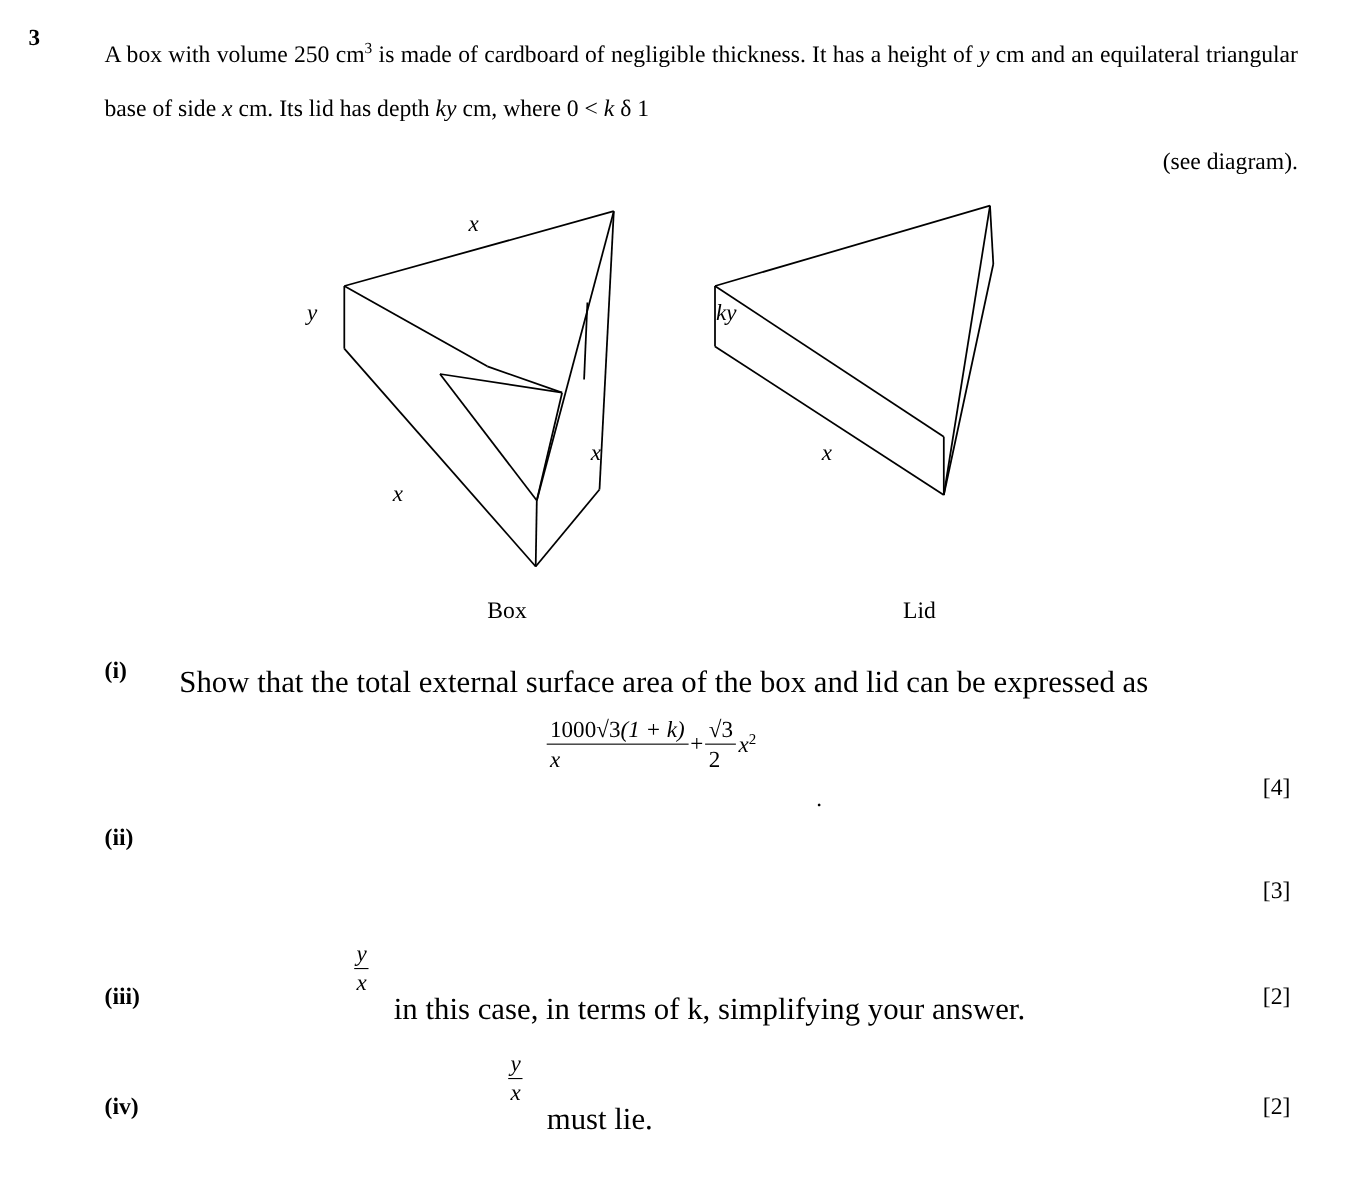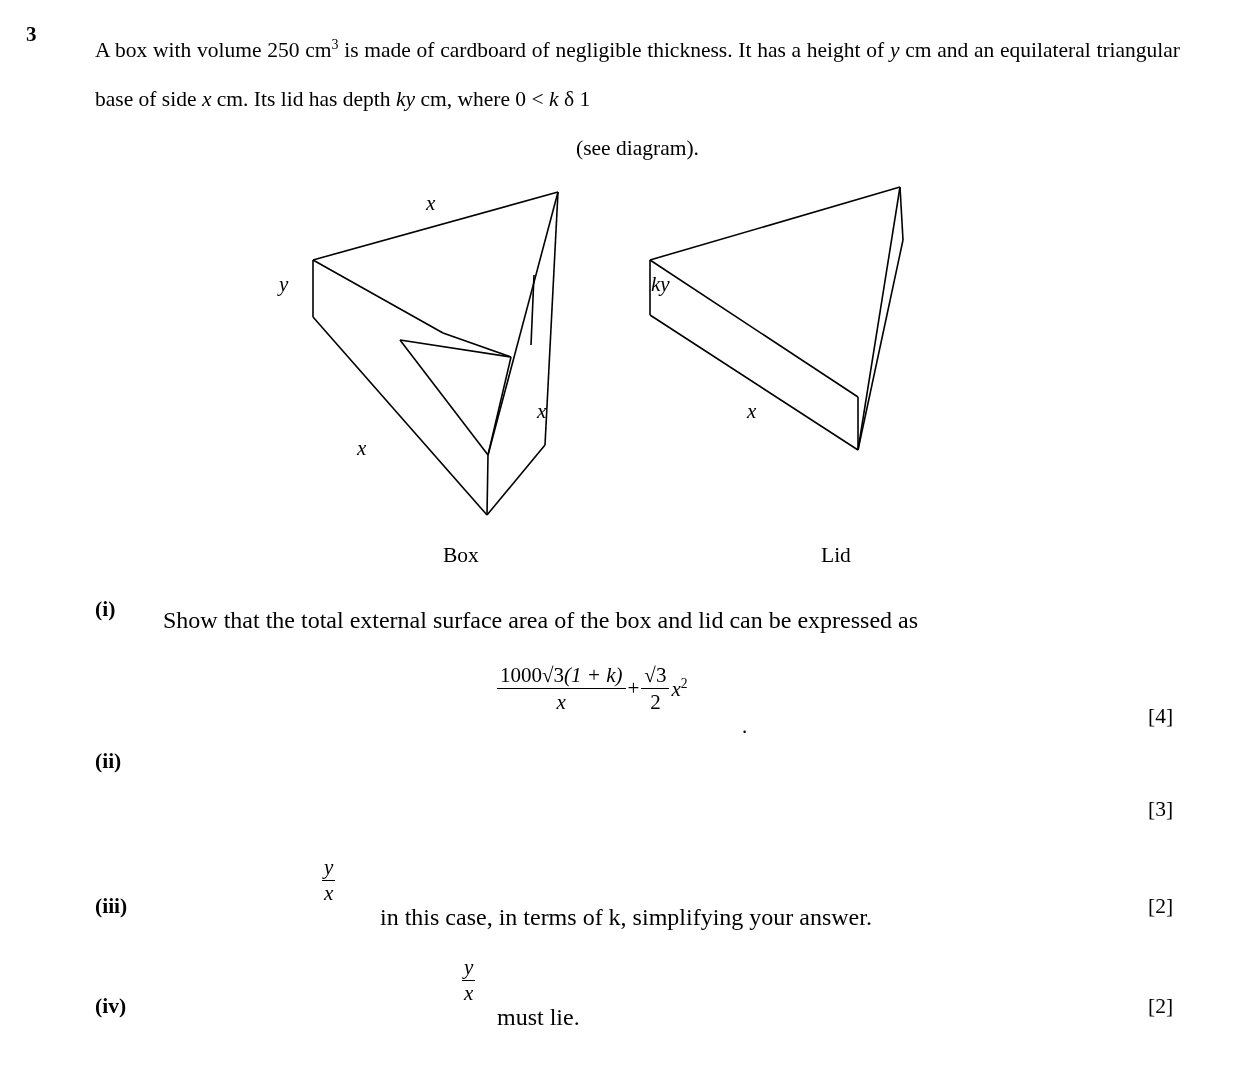--- a/index.html
+++ b/index.html
@@ -31,21 +31,21 @@
     position: absolute;
     left: 95px;
     top: 20px;
     width: 1085px;
     font-size: 21.5px;
     line-height: 49px;
     text-align: justify;
     text-justify: inter-word;
   }
   .stem .lastline {
-    text-align: center;
+    text-align: right;
   }
   i, .it { font-style: italic; }
   sup { font-size: 0.65em; vertical-align: super; }
 
   .figure {
     position: absolute;
     left: 250px;
     top: 165px;
     width: 740px;
     height: 410px;
@@ -54,21 +54,21 @@
 
   .caption {
     position: absolute;
     font-size: 21.5px;
   }
   .cap-box { left: 443px; top: 543px; }
   .cap-lid { left: 821px; top: 543px; }
 
   .part {
     position: absolute;
-    font-size: 24px;
+    font-size: 28px;
     line-height: 47px;
   }
   .part-label {
     position: absolute;
     font-weight: bold;
     font-size: 21.5px;
   }
   .marks {
     position: absolute;
     font-size: 21.5px;
@@ -79,22 +79,21 @@
 
   .formula {
     position: absolute;
     left: 495px;
     top: 650px;
     font-size: 21px;
   }
   .frac {
     display: inline-block;
     vertical-align: middle;
-    text-align: center;
-    margin: 12px 2px;
+    margin: 0 2px;
   }
   .frac .num {
     display: block;
     padding: 0 3px;
     border-bottom: 1px solid #000;
     line-height: 1.25;
   }
   .frac .den {
     display: block;
     padding: 0 3px;
@@ -105,21 +104,21 @@
 
   .i-marks { left: 1148px; top: 704px; }
 
   .ii-label { left: 95px; top: 749px; }
   .ii-text  { left: 163px; top: 749px; width: 1014px; text-align: justify; }
   .ii-marks { left: 1148px; top: 797px; }
 
   .iii-label { left: 95px; top: 894px; }
   .iii-text-a { left: 163px; top: 894px; }
   .iii-frac { position: absolute; left: 322px; top: 855px; font-size: 21px; }
-  .iii-text-b { left: 358px; top: 894px; margin-left: 22px; }
+  .iii-text-b { left: 358px; top: 894px; }
   .iii-marks { left: 1148px; top: 894px; }
 
   .iv-label { left: 95px; top: 994px; }
   .iv-text-a { left: 163px; top: 994px; }
   .iv-frac { position: absolute; left: 462px; top: 955px; font-size: 21px; }
   .iv-text-b { left: 497px; top: 994px; }
   .iv-marks { left: 1148px; top: 994px; }
 
   .fracsm {
     display: inline-block;

